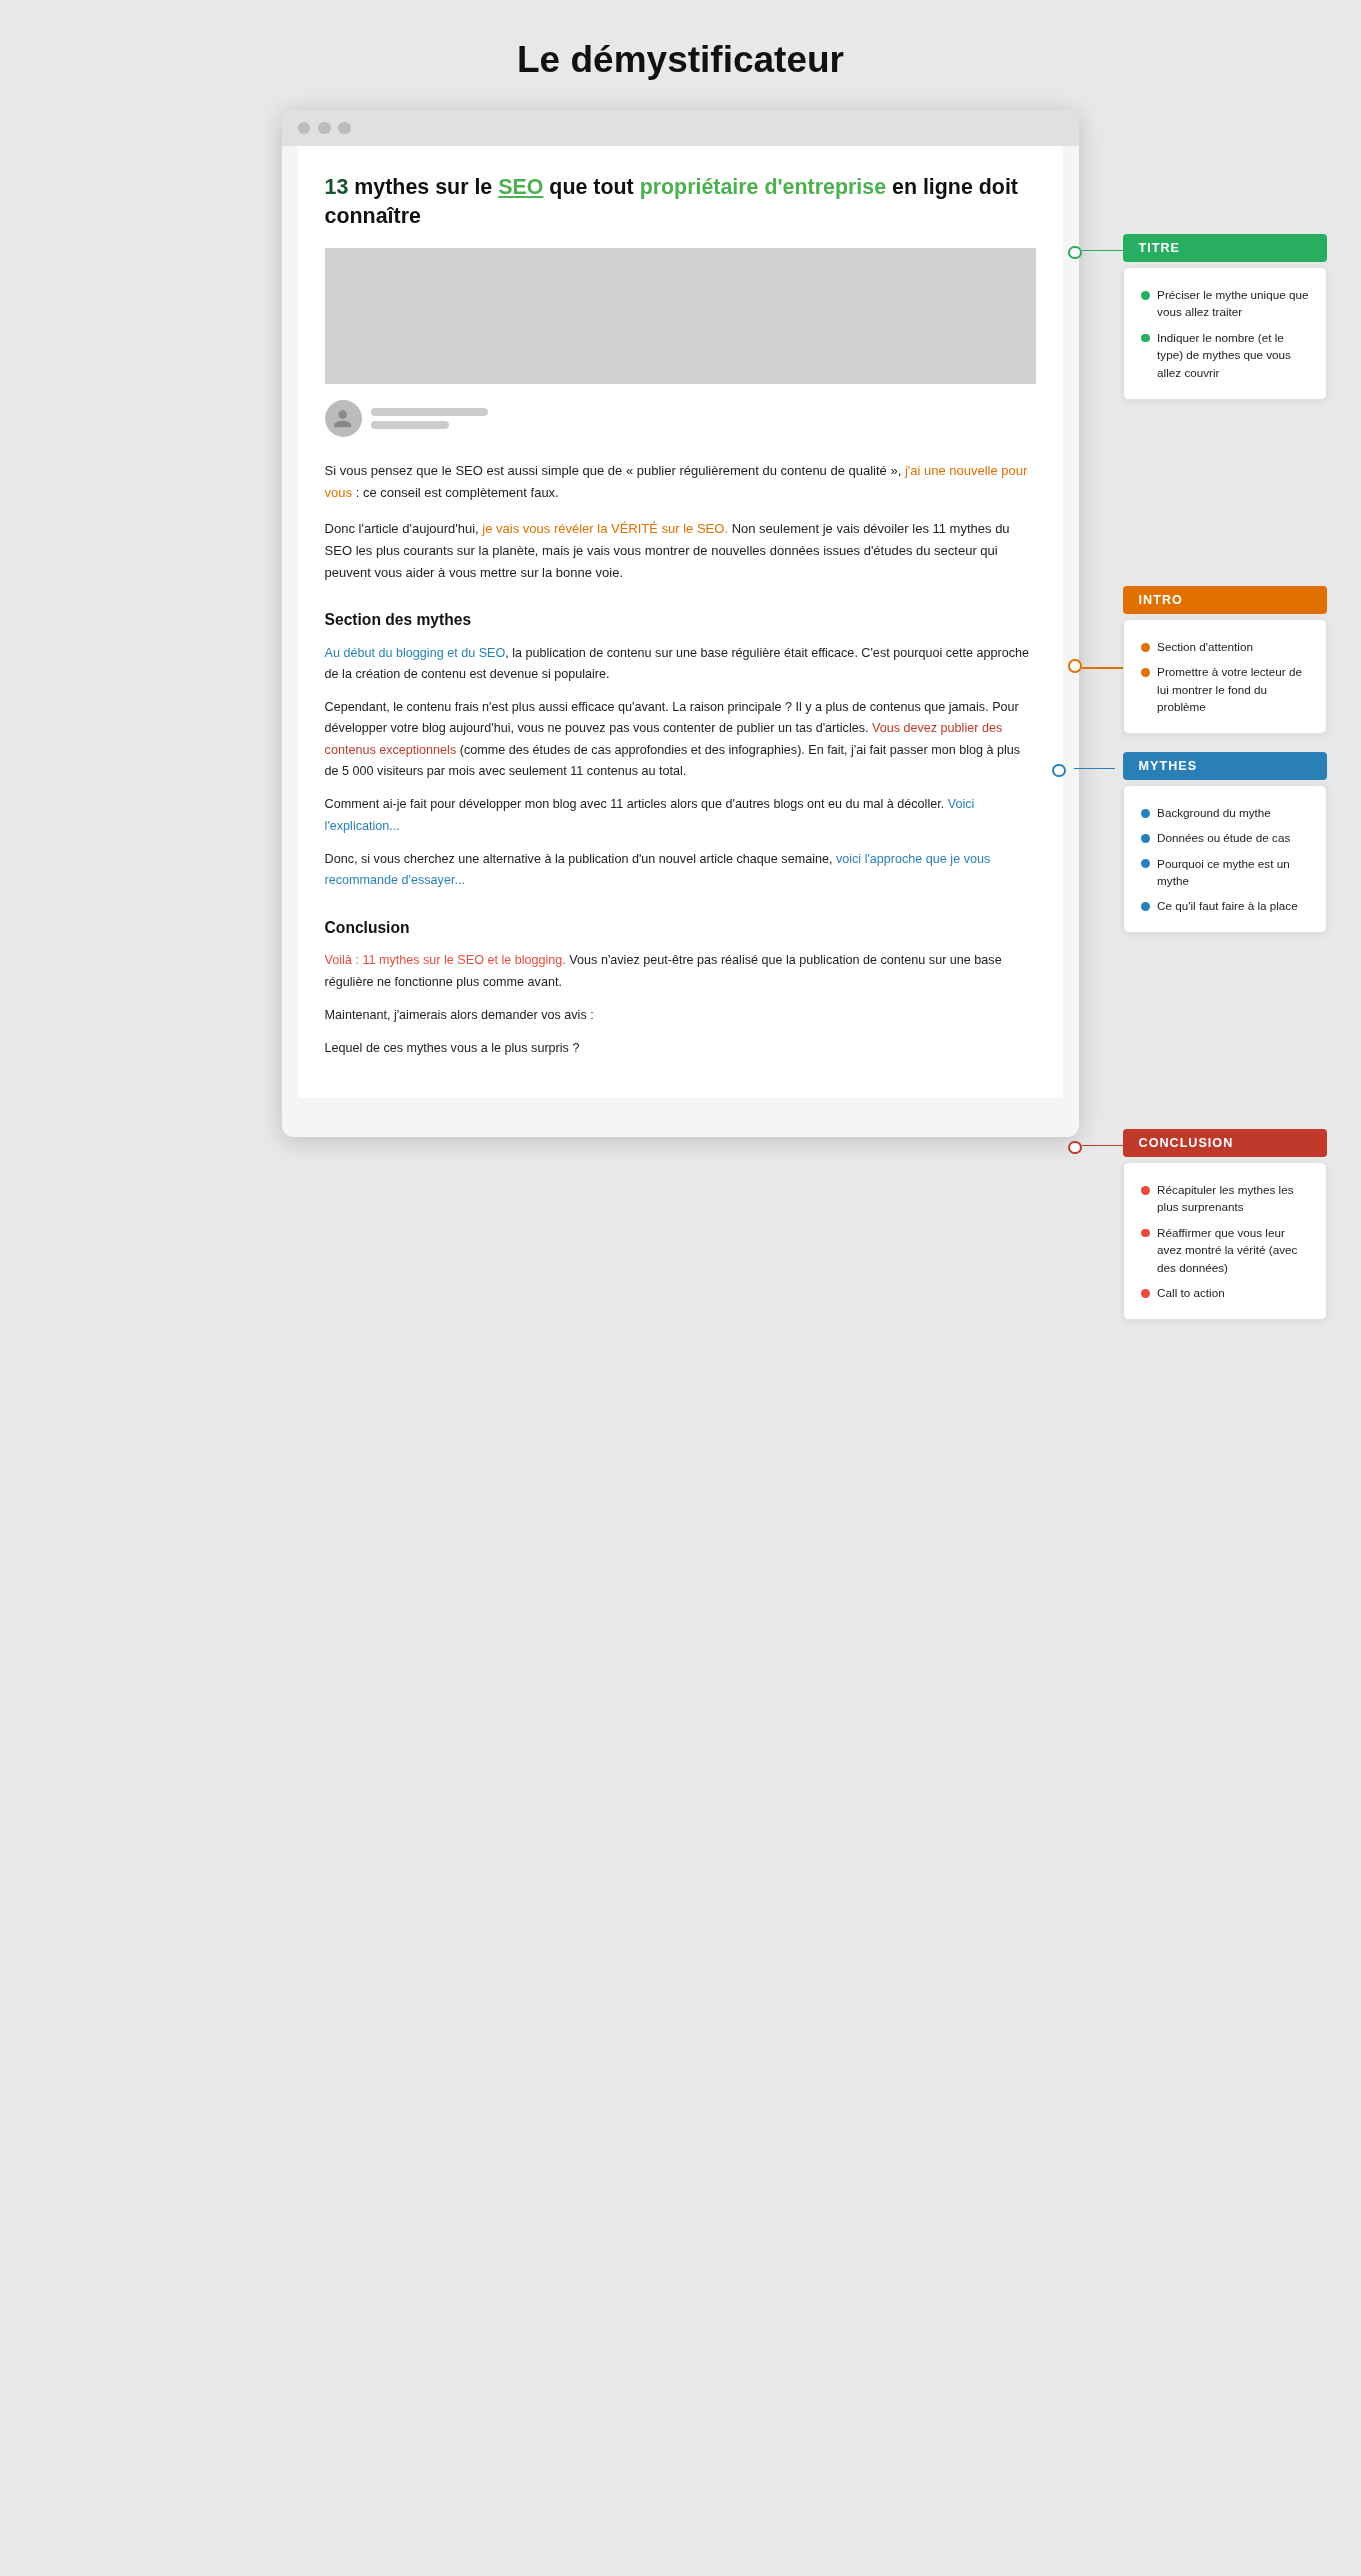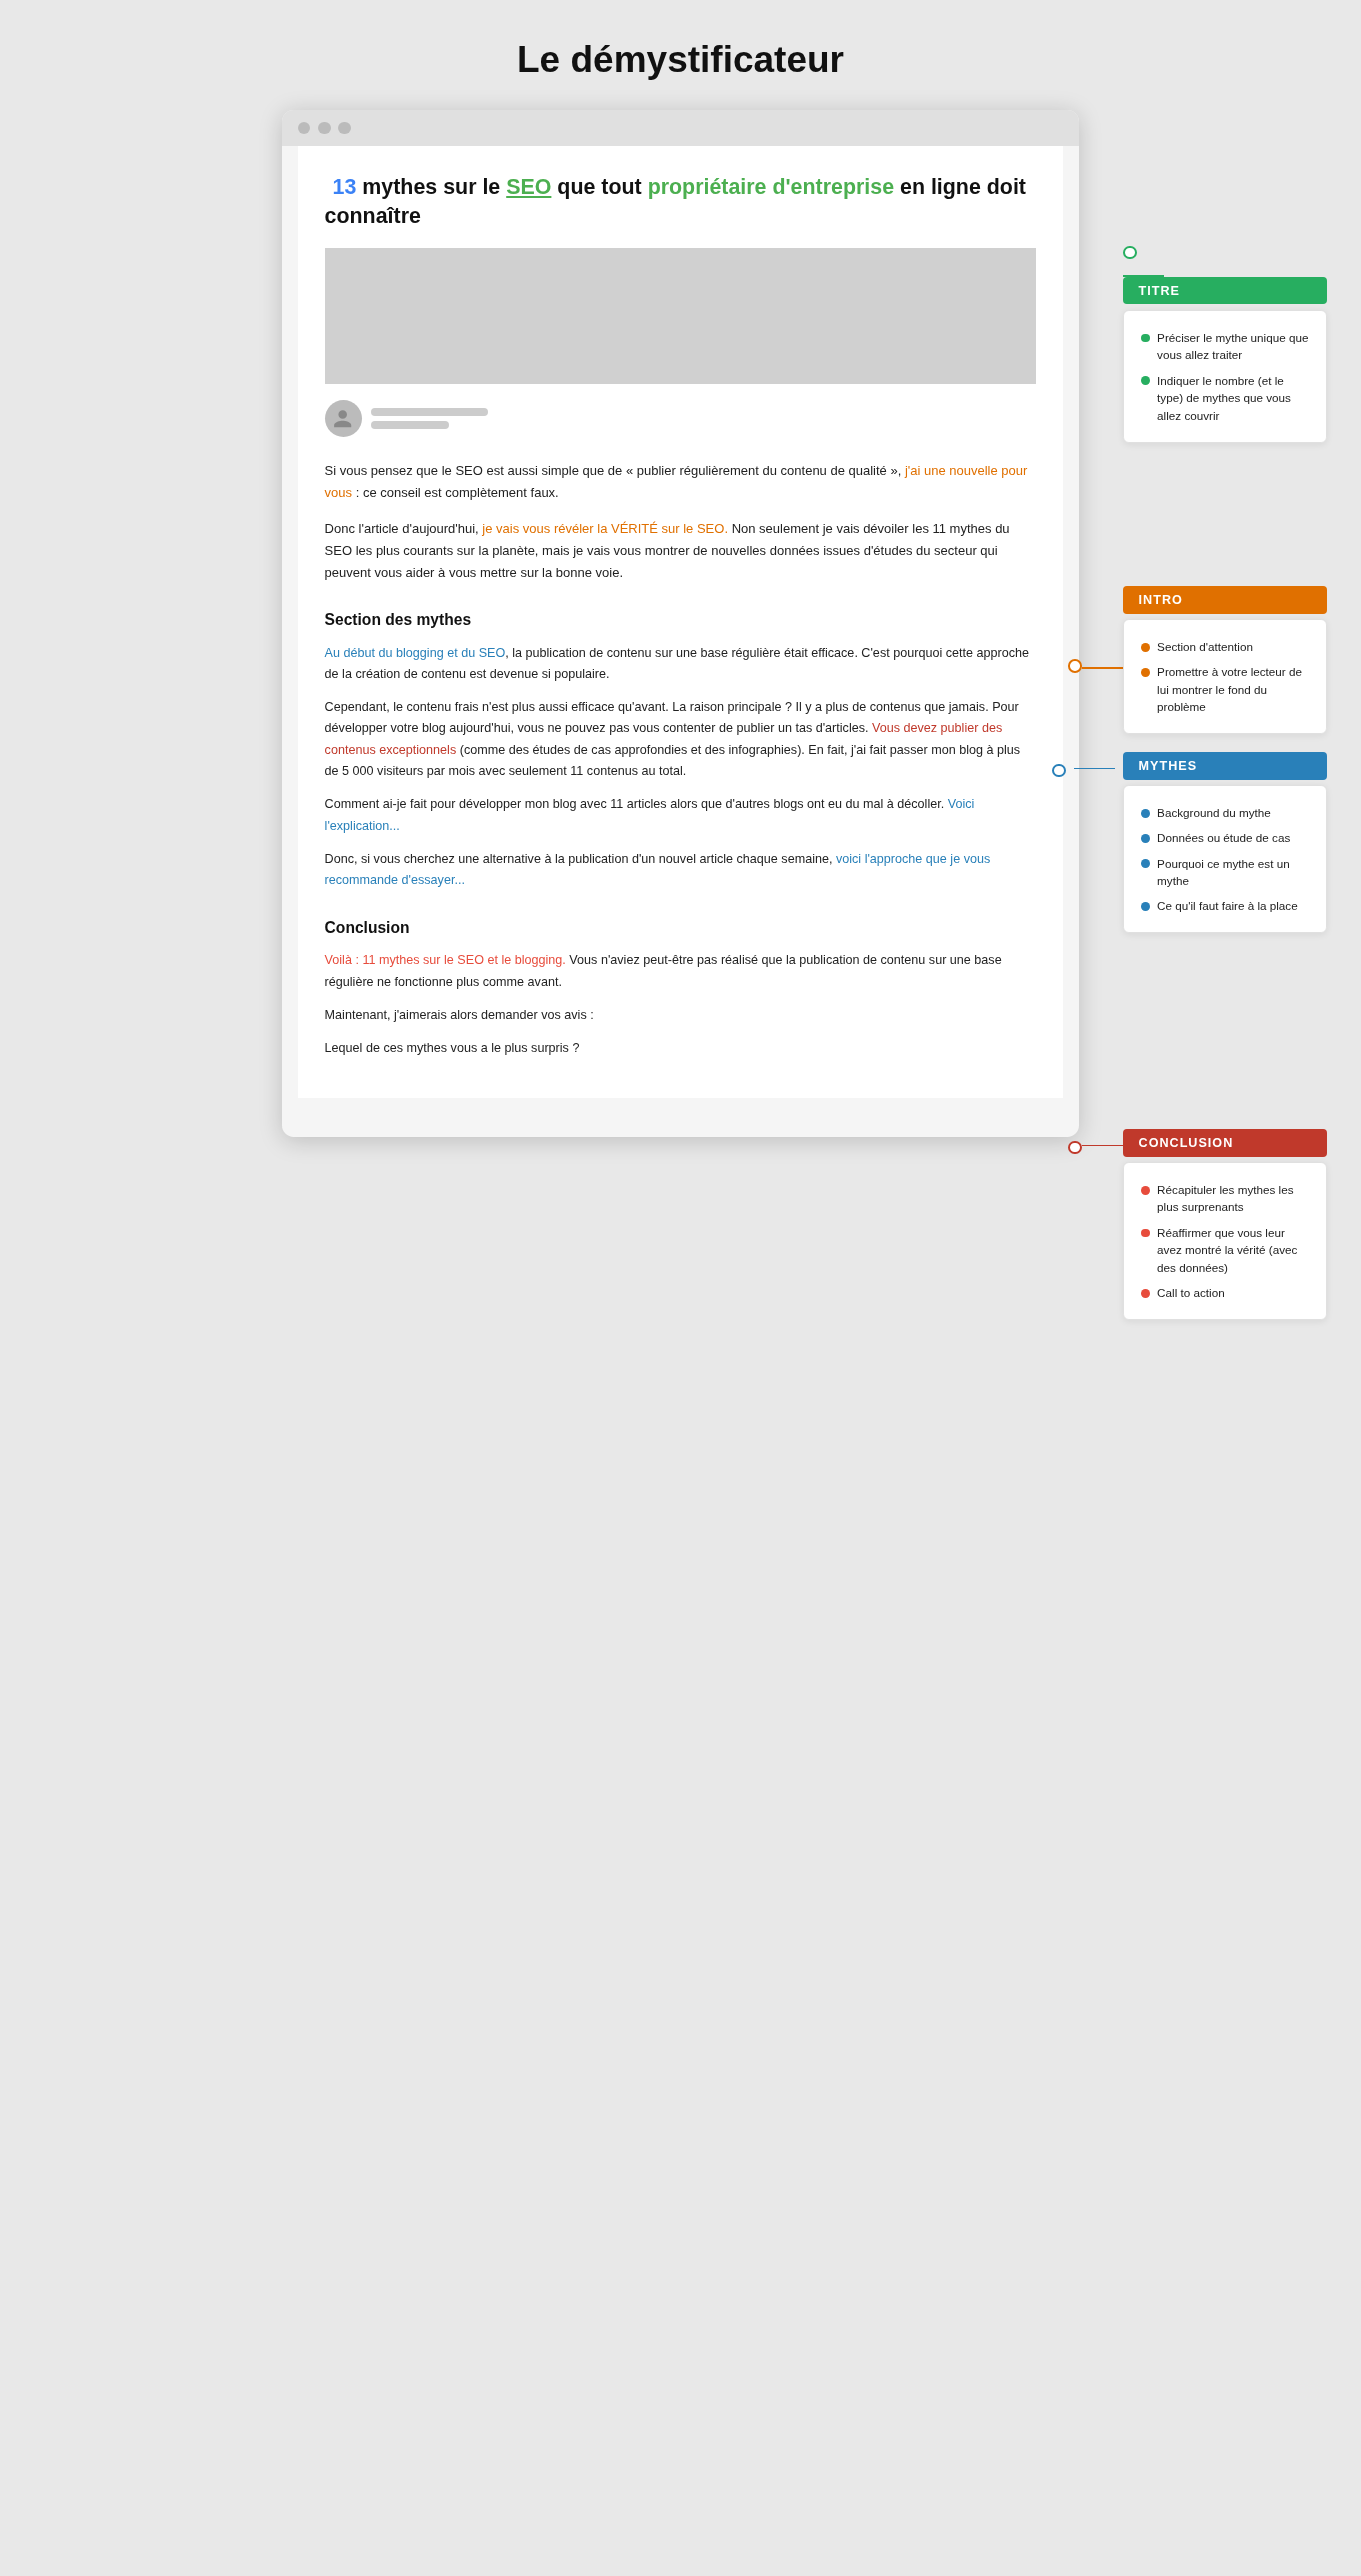--- a/index.html
+++ b/index.html
@@ -58,21 +58,21 @@
     
     .article-title {
       font-size: 21.4px;
       font-weight: 900;
       line-height: 1.35;
       margin-bottom: 17.5px;
       color: #111;
       font-family: Arial, sans-serif;
     }
 
-    .article-title .num { color: #3b82f6; margin-left: 8px; }
+    .article-title .num { color: #14532d; }
     .article-title .seo { color: #4caf50; text-decoration: underline; }
     .article-title .prop { color: #4caf50; }
 
     .article-image-placeholder {
       width: 100%;
       height: 136px;
       background: #d0d0d0;
       margin-bottom: 15.6px;
     }
 
@@ -197,21 +197,20 @@
     
     .dot-green::before { background: #27ae60; }
     .dot-orange::before { background: #e07000; }
     .dot-blue::before { background: #2980b9; }
     .dot-red::before { background: #e74c3c; }
 
     
     .anno-titre {
       top: 126px;
       right: -248px;
-      flex-direction: column;
     }
 
     .anno-intro {
       top: 496px;
       right: -248px;
     }
 
     .anno-mythes {
       top: 661px;
       right: -248px;

